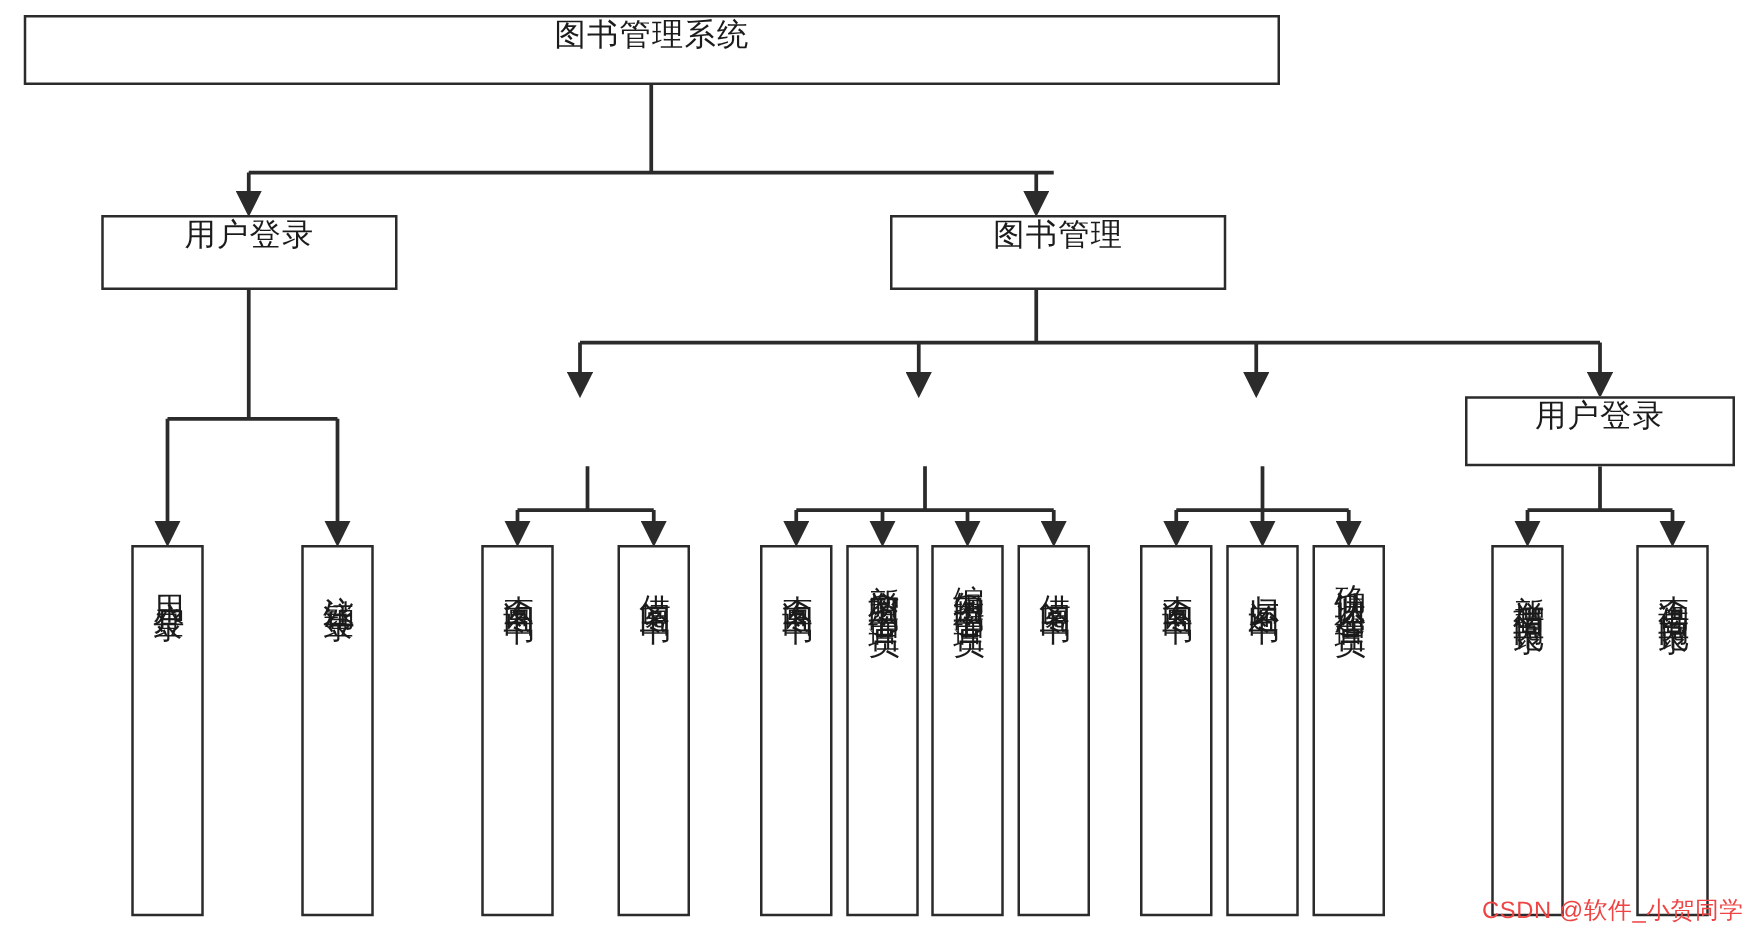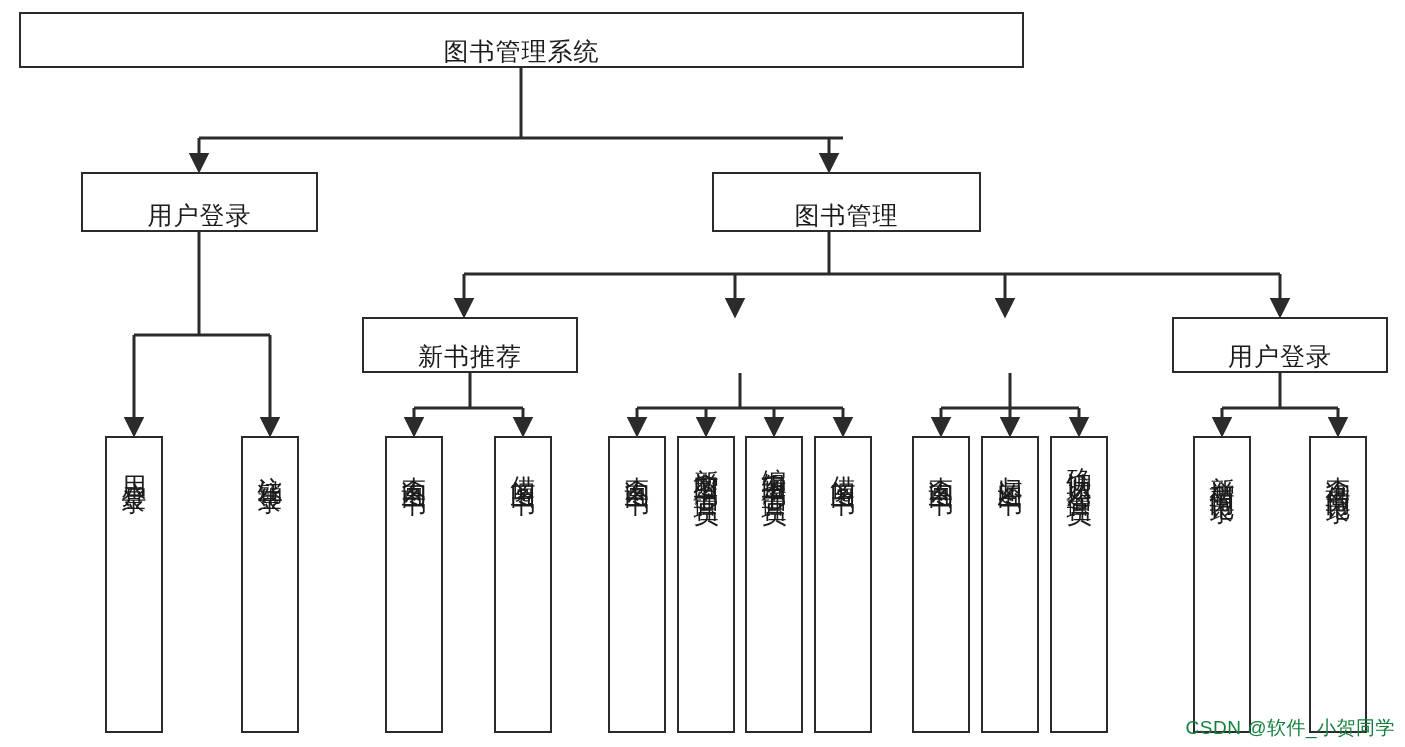--- a/index.html
+++ b/index.html
@@ -25,21 +25,21 @@
     width: 1405px;
     height: 747px;
     pointer-events: none;
   }
   .node {
     position: absolute;
     box-sizing: border-box;
     background: #ffffff;
     border: 2.5px solid #2b2b2b;
     display: flex;
-    align-items: flex-end;
+    align-items: flex-start;
     justify-content: center;
     z-index: 2;
   }
   .node-label {
     color: #1b1b1b;
     text-align: center;
     line-height: 1.18;
     white-space: nowrap;
   }
   
@@ -61,21 +61,21 @@
     font-size: 25px;
     letter-spacing: 5px;
     line-height: 1;
     white-space: nowrap;
   }
   #watermark {
     position: absolute;
     right: 10px;
     bottom: 6px;
     font-size: 19px;
-    color: #15803d;
+    color: #ef4444;
     letter-spacing: 0.5px;
     z-index: 5;
     white-space: nowrap;
     font-family: "Liberation Sans", "DejaVu Sans", sans-serif;
   }
 </style>
 </head>
 <body>
 
 <div id="diagram-root">
@@ -135,23 +135,20 @@
   </div>
 
   <div class="node h" id="node-user-login" style="left:81px;top:172px;width:237px;height:60px;">
     <span class="node-label">用户登录</span>
   </div>
 
   <div class="node h" id="node-book-manage" style="left:712px;top:172px;width:269px;height:60px;">
     <span class="node-label">图书管理</span>
   </div>
 
-  <div class="node h" id="node-new-book-rec" style="left:362px;top:317px;width:216px;height:56px;">
-    <span class="node-label">新书推荐</span>
-  </div>
 
 
 
   <div class="node h" id="node-borrow-record" style="left:1172px;top:317px;width:216px;height:56px;">
     <span class="node-label">用户登录</span>
   </div>
 
   <div class="node v" style="left:105px;top:436px;width:58px;height:297px;">
     <span class="node-label">用户登录</span>
   </div>

